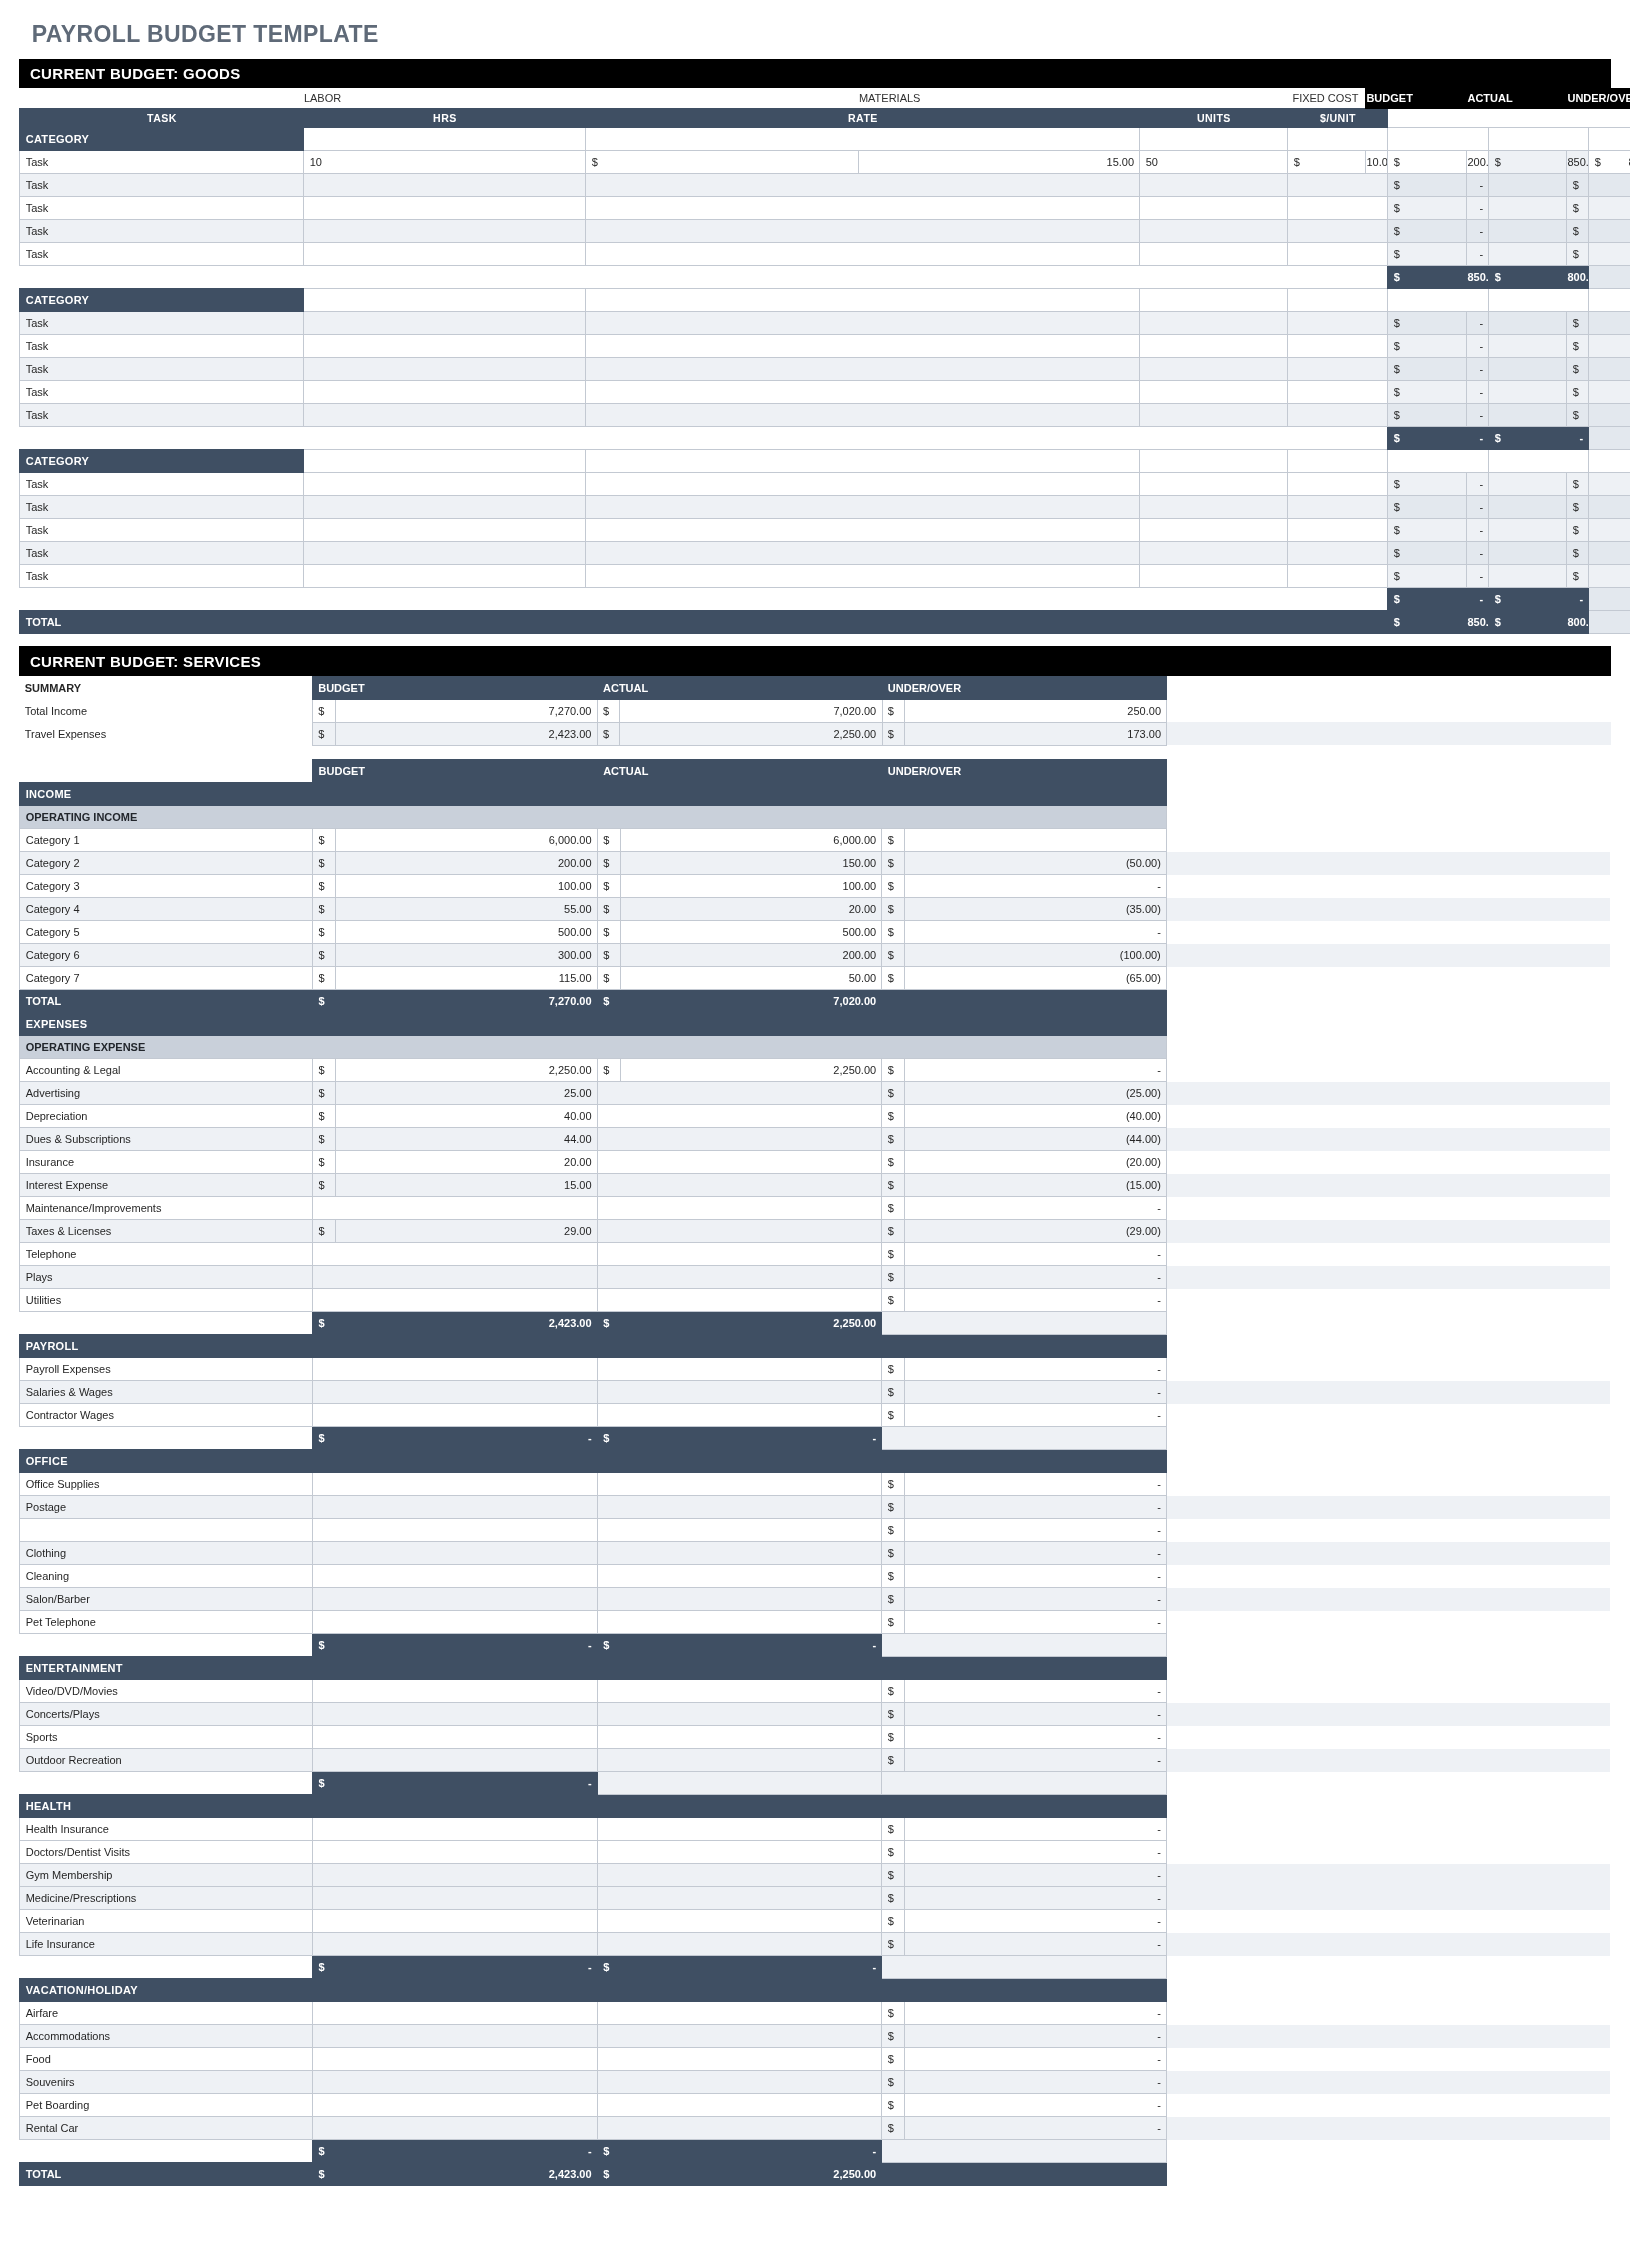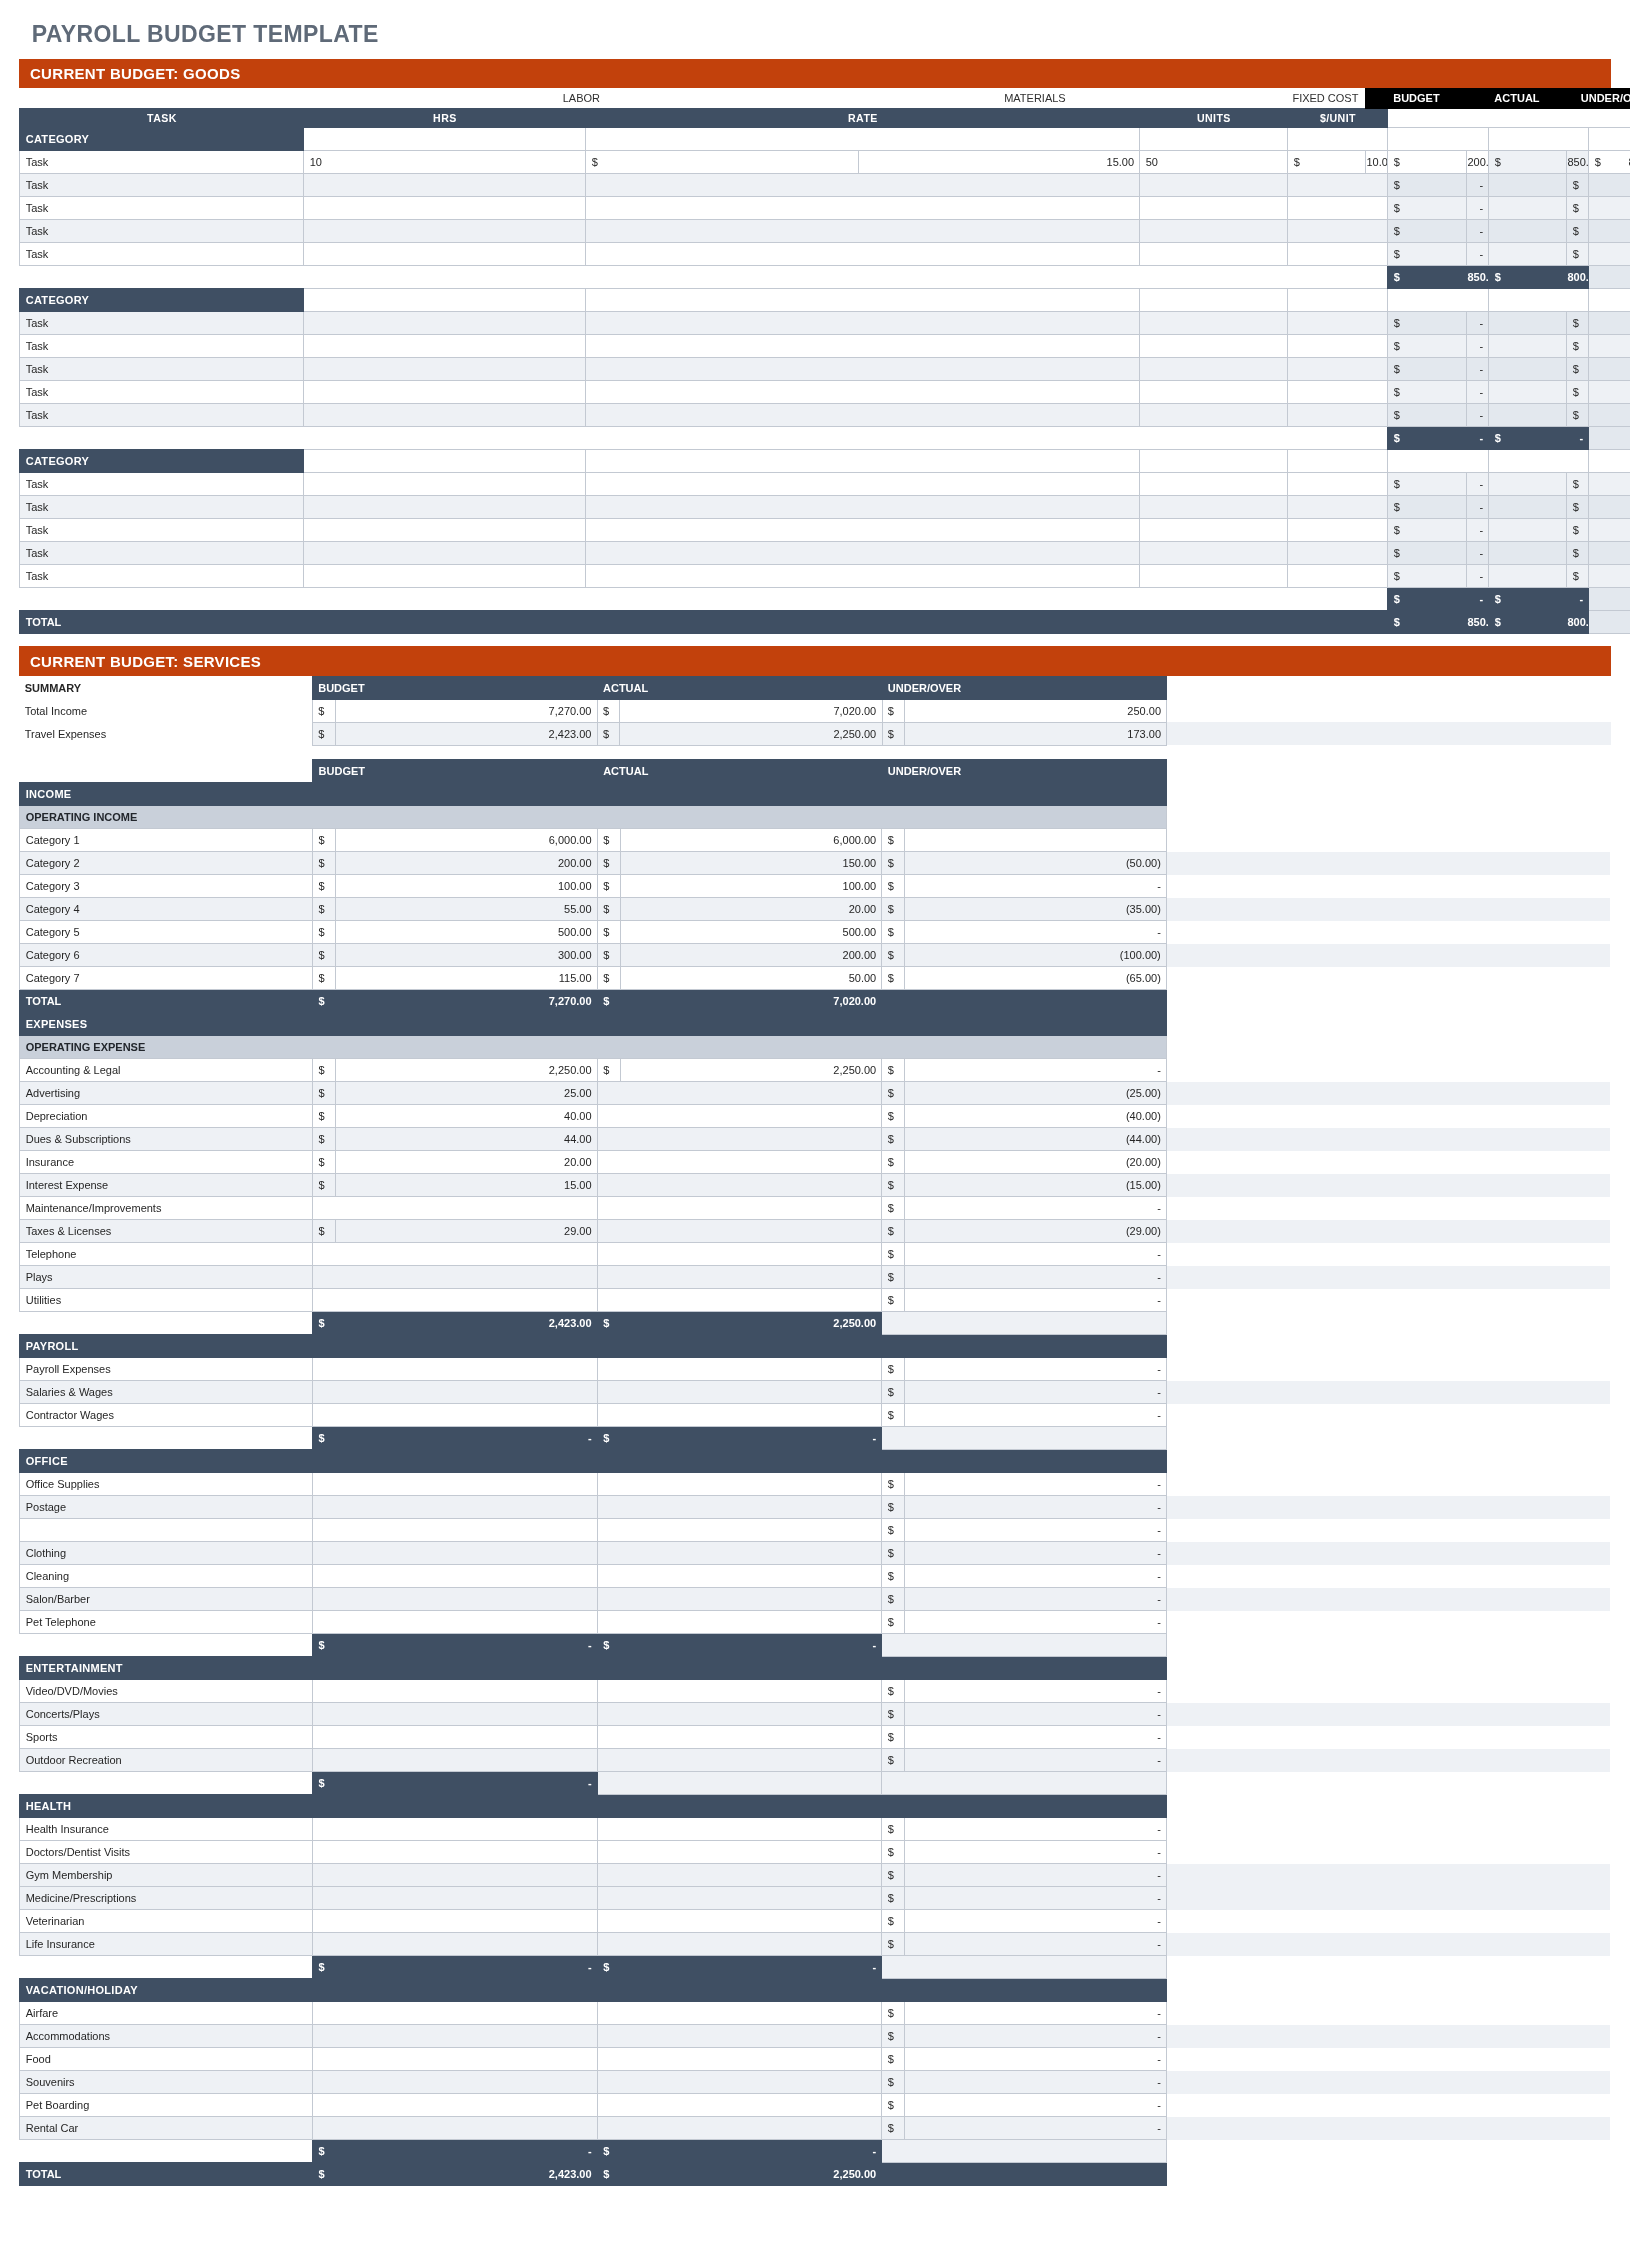--- a/index.html
+++ b/index.html
@@ -20,21 +20,21 @@
   
   .doc-title {
     font-size: 23px;
     font-weight: bold;
     color: #5f6a78;
     letter-spacing: 0.4px;
     padding: 5.3px 0 10.6px 12.4px;
   }
   
   .banner {
-    background: #c2410c;
+    background: #000000;
     color: #ffffff;
     font-size: 15px;
     font-weight: bold;
     letter-spacing: 0.3px;
     padding: 6.2px 8.8px 6.2px 10.6px;
     margin: 0;
   }
   .banner.second { margin-top: 12.4px; }
 
   table {
@@ -57,21 +57,21 @@
   .r { text-align: right; padding-right: 5.3px; }
   .c { text-align: center; }
   .cur { padding-left: 5.3px; }
 
   
   .grouphdr td {
     border: none;
     height: 19.4px;
     font-size: 11px;
     color: #2f2f2f;
-    text-align: center;
+    text-align: left;
   }
   .grouphdr td.blk {
     background: #000000;
     color: #ffffff;
     font-weight: bold;
     font-size: 11px;
     border: 0.9px solid #000;
   }
   .grouphdr td.fixed {
     text-align: right;

